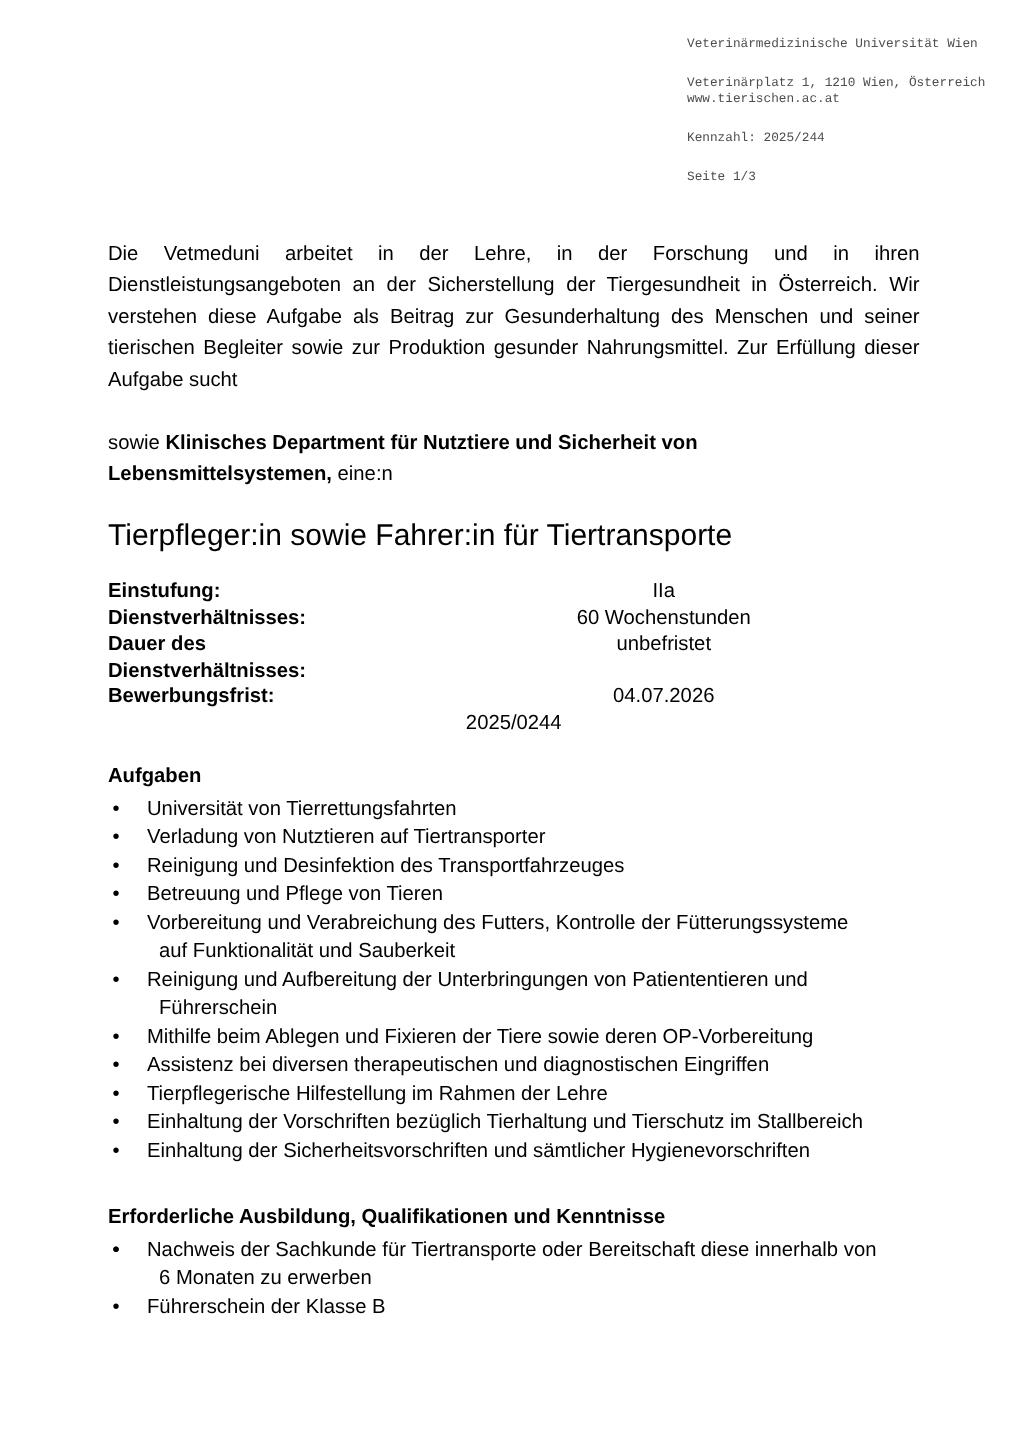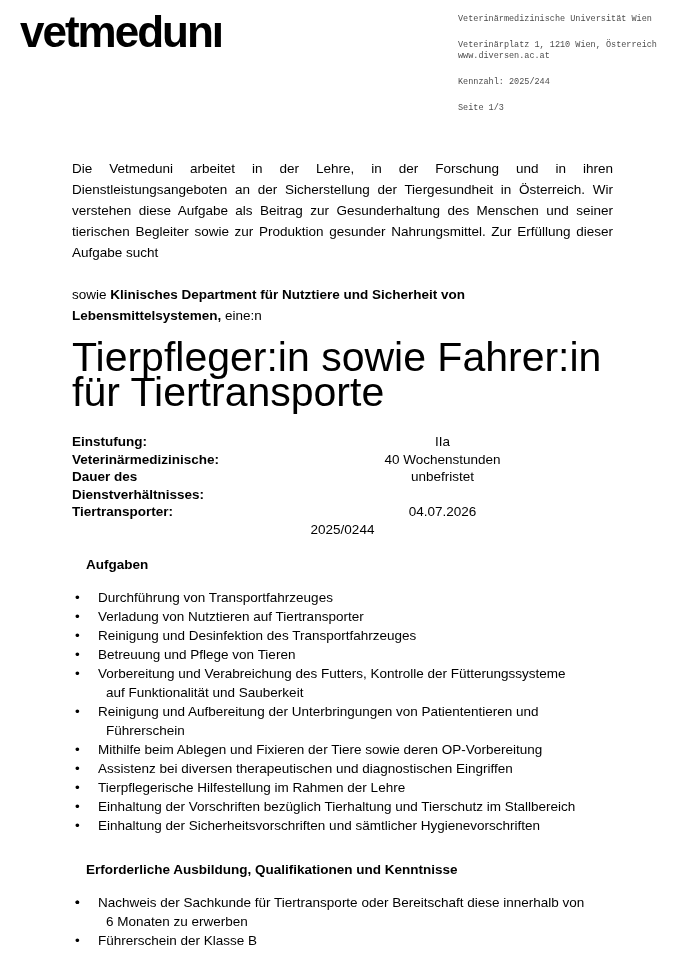--- a/index.html
+++ b/index.html
@@ -11,43 +11,43 @@
     color:#000;
     overflow:hidden;
     margin:0 auto;
   }
   .logo{
     position:absolute;left:20px;top:6px;
     font-size:44px;font-weight:bold;letter-spacing:-2px;
     color:#000;line-height:1.2;
   }
   .header-meta{
-    position:absolute;left:458px;top:14px;width:215px;
+    position:absolute;left:458px;top:24px;width:215px;
     font-family:"Liberation Mono","DejaVu Sans Mono",monospace;
     font-size:8.5px;line-height:11px;color:#4d4d4d;
     white-space:nowrap;
   }
   .header-meta .block{margin-bottom:15px;}
   .content{
     position:absolute;left:72px;top:152px;width:541px;
     font-size:13.5px;line-height:21px;
   }
   .intro{margin:6px 0 0 0;text-align:justify;}
   .seeking{margin:21px 0 0 0;}
   .seeking b{font-weight:bold;}
   h1.job-title{
     margin:14px 0 0 0;
-    font-size:41px;line-height:35px;font-weight:400;
+    font-size:20px;line-height:35px;font-weight:400;
     letter-spacing:0;
   }
-  .details{margin-top:23px;}
+  .details{margin-top:10px;}
   .detail-row{display:flex;line-height:17.5px;}
   .detail-label{width:200px;font-weight:bold;flex:0 0 200px;}
   .detail-value{flex:1;text-align:center;}
-  .section-heading{font-weight:bold;line-height:19px;margin:14px;}
+  .section-heading{font-weight:bold;line-height:19px;margin:0;}
   .sec1 .section-heading{margin-top:17px;}
   .sec2 .section-heading{margin-top:25px;}
   ul.bullets{
     list-style:none;margin:3px 0 0 0;padding:0;
     line-height:19px;max-width:516px;
   }
   ul.bullets li{
     position:relative;
     padding-left:34px;
     text-indent:-8px;
@@ -55,66 +55,65 @@
   ul.bullets li .dot{
     position:absolute;left:3px;top:0;
     text-indent:0;
   }
 </style>
 </head>
 <body>
 
 <div class="page">
 
-  <div class="logo">vetmedunı</div>
 
   <div class="header-meta">
     <div class="block">Veterinärmedizinische Universität Wien</div>
     <div class="block">
       <div>Veterinärplatz 1, 1210 Wien, Österreich</div>
-      <div>www.diversen.ac.at</div>
+      <div>www.tierischen.ac.at</div>
     </div>
     <div class="block">Kennzahl: 2025/244</div>
     <div class="block">Seite 1/3</div>
   </div>
 
   <div class="content">
 
     <p class="intro">Die Vetmeduni arbeitet in der Lehre, in der Forschung und in ihren Dienstleistungsangeboten an der Sicherstellung der Tiergesundheit in Österreich. Wir verstehen diese Aufgabe als Beitrag zur Gesunderhaltung des Menschen und seiner tierischen Begleiter sowie zur Produktion gesunder Nahrungsmittel. Zur Erfüllung dieser Aufgabe sucht</p>
 
     <p class="seeking"><span>sowie </span><b>Klinisches Department für Nutztiere und Sicherheit von Lebensmittelsystemen,</b><span> eine:n</span></p>
 
     <h1 class="job-title">Tierpfleger:in sowie Fahrer:in für Tiertransporte</h1>
 
     <div class="details">
       <div class="detail-row">
         <div class="detail-label">Einstufung:</div>
         <div class="detail-value">IIa</div>
       </div>
       <div class="detail-row">
-        <div class="detail-label">Veterinärmedizinische:</div>
-        <div class="detail-value">40 Wochenstunden</div>
+        <div class="detail-label">Dienstverhältnisses:</div>
+        <div class="detail-value">60 Wochenstunden</div>
       </div>
       <div class="detail-row">
         <div class="detail-label">Dauer des Dienstverhältnisses:</div>
         <div class="detail-value">unbefristet</div>
       </div>
       <div class="detail-row">
-        <div class="detail-label">Tiertransporter:</div>
+        <div class="detail-label">Bewerbungsfrist:</div>
         <div class="detail-value">04.07.2026</div>
       </div>
       <div class="detail-row">
         <div class="detail-value">2025/0244</div>
       </div>
     </div>
 
     <div class="sec1">
       <p class="section-heading">Aufgaben</p>
       <ul class="bullets">
-        <li><span class="dot">•</span><span>Durchführung von Transportfahrzeuges</span></li>
+        <li><span class="dot">•</span><span>Universität von Tierrettungsfahrten</span></li>
         <li><span class="dot">•</span><span>Verladung von Nutztieren auf Tiertransporter</span></li>
         <li><span class="dot">•</span><span>Reinigung und Desinfektion des Transportfahrzeuges</span></li>
         <li><span class="dot">•</span><span>Betreuung und Pflege von Tieren</span></li>
         <li><span class="dot">•</span><span>Vorbereitung und Verabreichung des Futters, Kontrolle der Fütterungssysteme auf Funktionalität und Sauberkeit</span></li>
         <li><span class="dot">•</span><span>Reinigung und Aufbereitung der Unterbringungen von Patiententieren und Führerschein</span></li>
         <li><span class="dot">•</span><span>Mithilfe beim Ablegen und Fixieren der Tiere sowie deren OP-Vorbereitung</span></li>
         <li><span class="dot">•</span><span>Assistenz bei diversen therapeutischen und diagnostischen Eingriffen</span></li>
         <li><span class="dot">•</span><span>Tierpflegerische Hilfestellung im Rahmen der Lehre</span></li>
         <li><span class="dot">•</span><span>Einhaltung der Vorschriften bezüglich Tierhaltung und Tierschutz im Stallbereich</span></li>
         <li><span class="dot">•</span><span>Einhaltung der Sicherheitsvorschriften und sämtlicher Hygienevorschriften</span></li>

